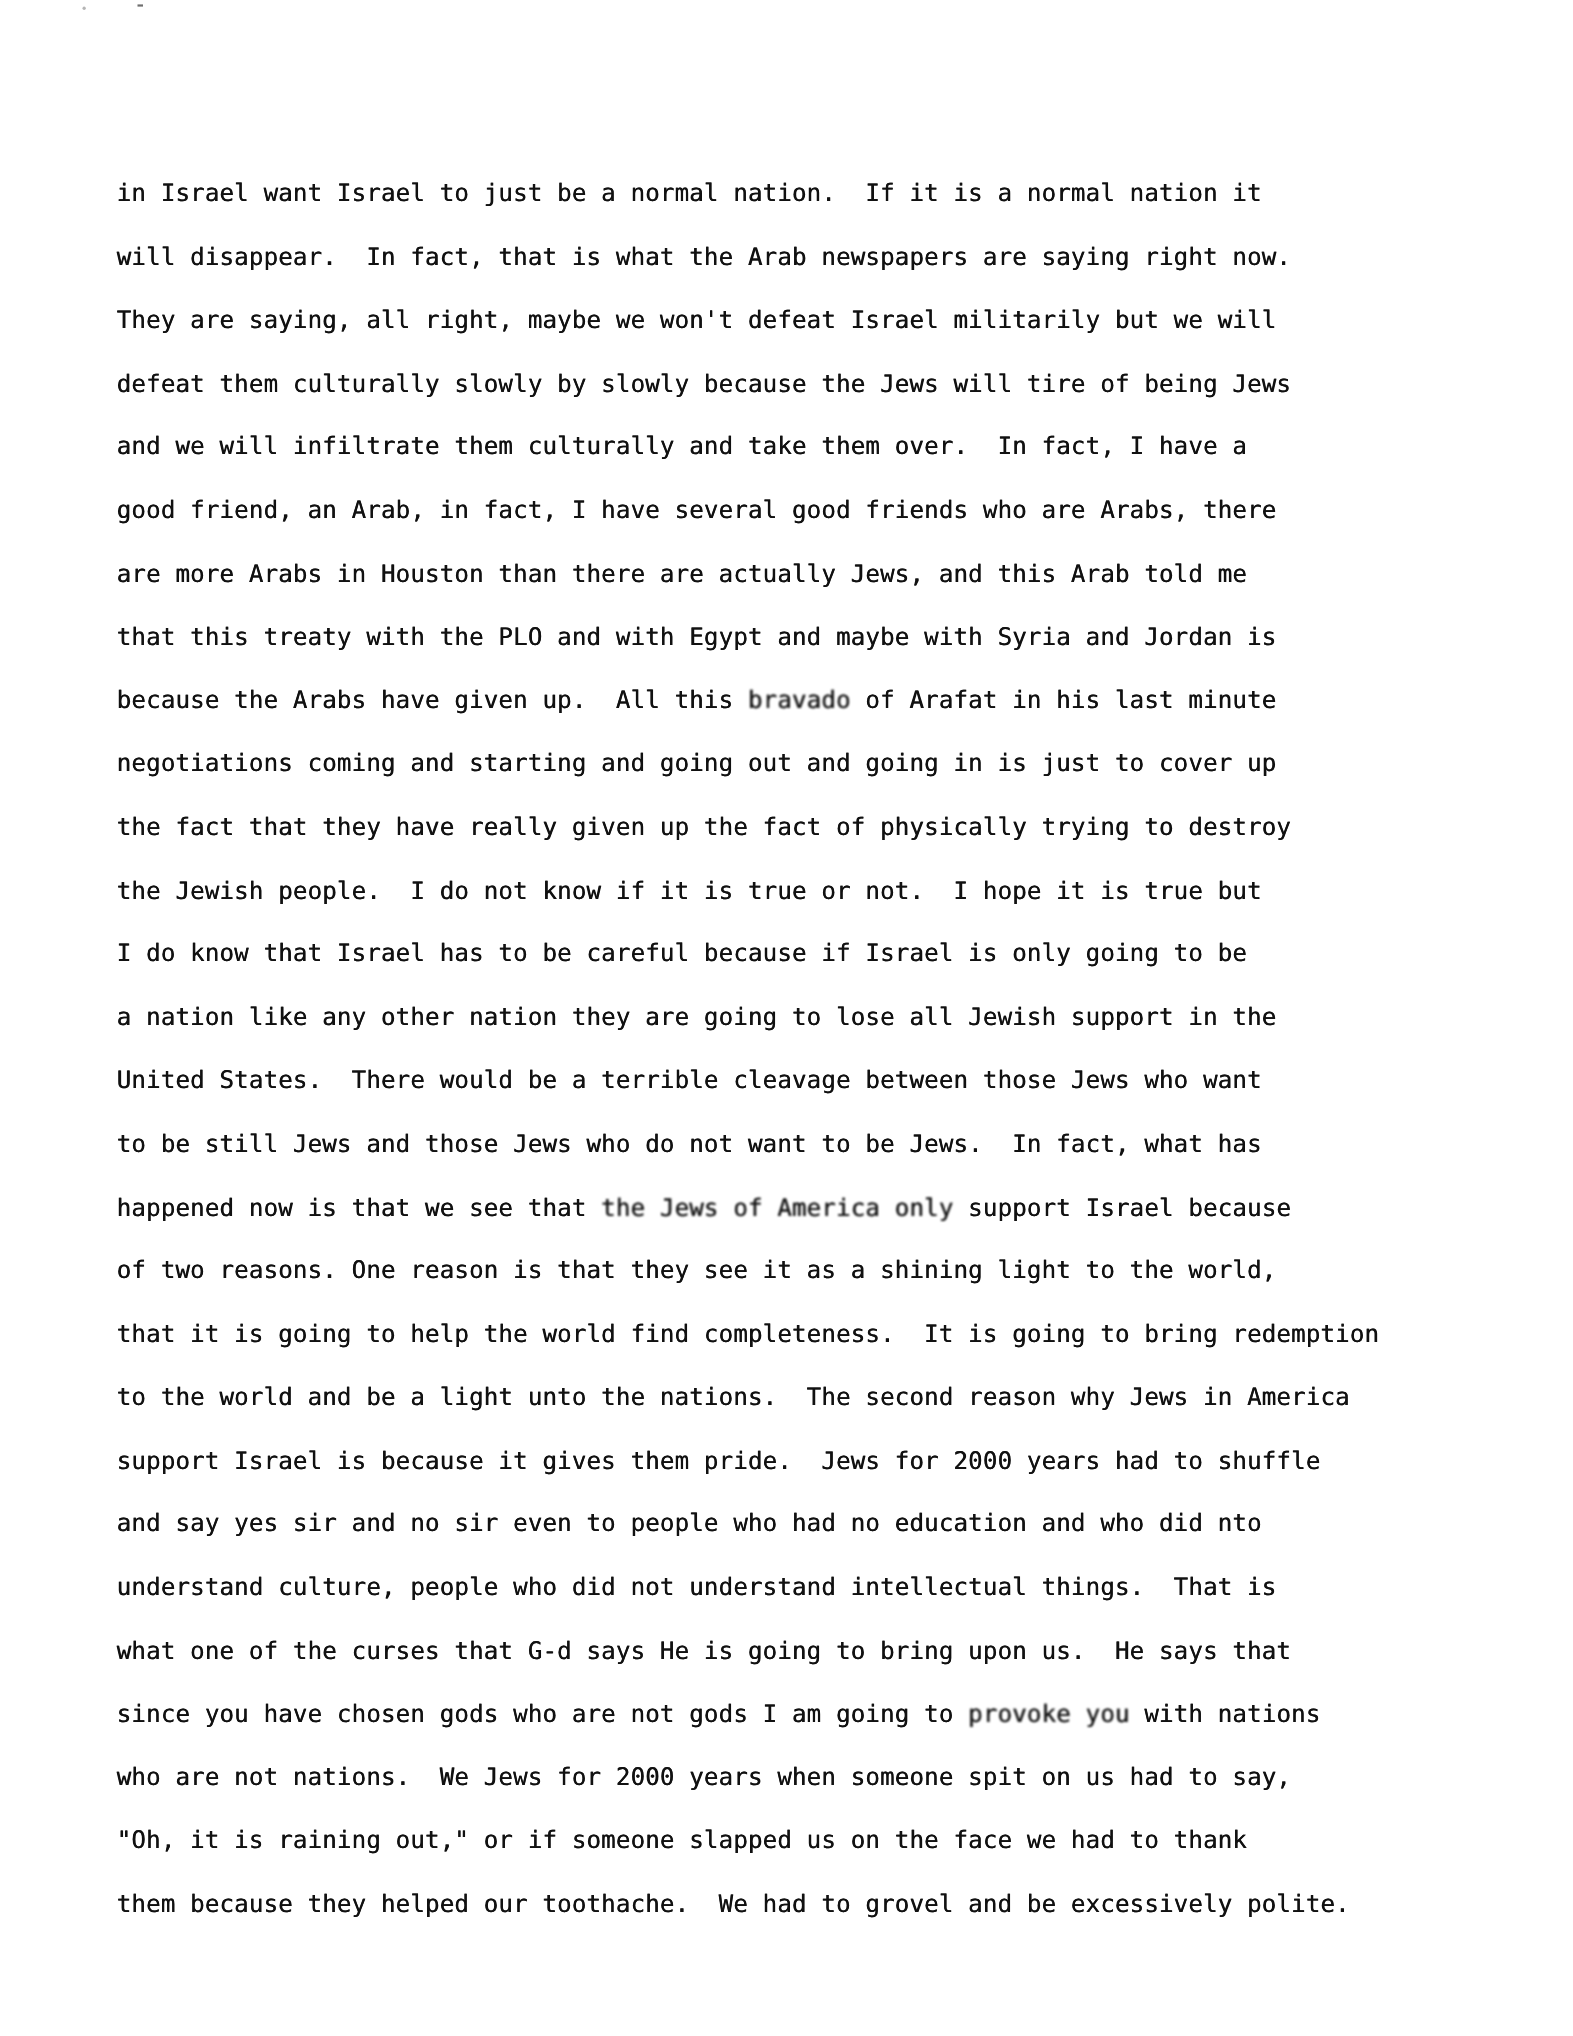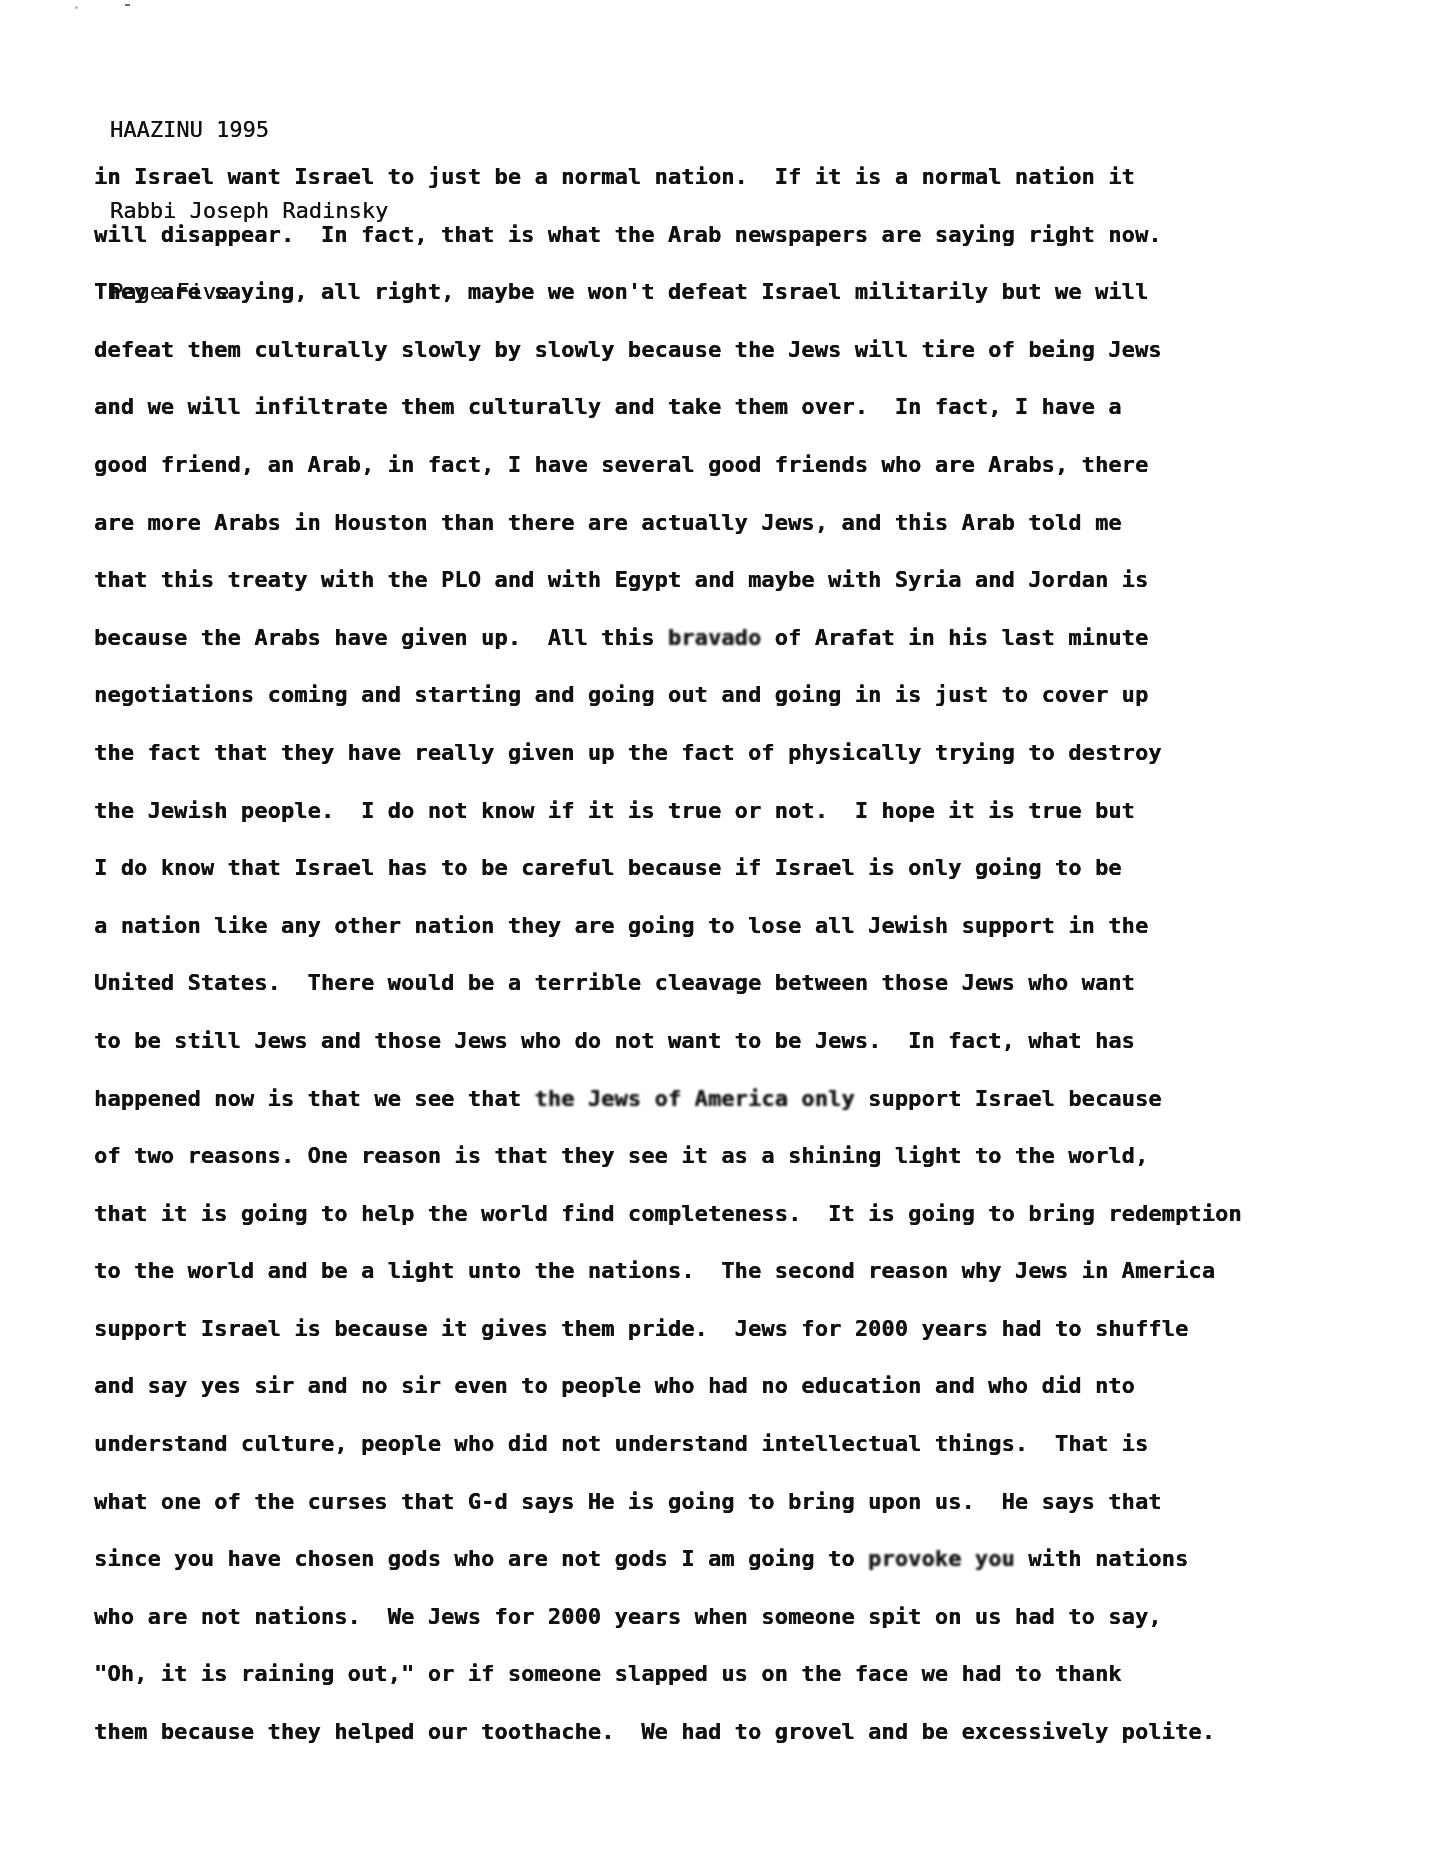--- a/index.html
+++ b/index.html
@@ -20,28 +20,27 @@
     position: absolute;
     left: 110px;
     top: 62px;
     font-size: 22px;
     line-height: 27px;
     white-space: pre;
     text-shadow: 0.3px 0 0 currentColor;
   }
   .doc-body {
     position: absolute;
-    left: 94px;
+    left: 106px;
     top: 148px;
     font-size: 22px;
     line-height: 57.6px;
     letter-spacing: 0.1px;
     white-space: pre;
     text-shadow: 0.3px 0 0 currentColor;
-    font-weight: bold;
   }
   .line {
     height: 57.6px;
   }
   .smudge {
     filter: blur(1.15px);
   }
   .speck {
     position: absolute;
     background: #8a8a8a;
@@ -58,20 +57,15 @@
     background: #6f6f6f;
   }
 </style>
 </head>
 <body>
 
 <div class="page">
   <div class="speck s1"></div>
   <div class="speck s2"></div>
 
-  <header class="doc-header">
-    <div>HAAZINU 1995</div>
-    <div>Rabbi Joseph Radinsky</div>
-    <div>Page Five</div>
-  </header>
 
   <main class="doc-body" id="doc-body"><div class="line">in Israel want Israel to just be a normal nation.  If it is a normal nation it</div><div class="line">will disappear.  In fact, that is what the Arab newspapers are saying right now.</div><div class="line">They are saying, all right, maybe we won't defeat Israel militarily but we will</div><div class="line">defeat them culturally slowly by slowly because the Jews will tire of being Jews</div><div class="line">and we will infiltrate them culturally and take them over.  In fact, I have a</div><div class="line">good friend, an Arab, in fact, I have several good friends who are Arabs, there</div><div class="line">are more Arabs in Houston than there are actually Jews, and this Arab told me</div><div class="line">that this treaty with the PLO and with Egypt and maybe with Syria and Jordan is</div><div class="line">because the Arabs have given up.  All this <span class="smudge">bravado</span> of Arafat in his last minute</div><div class="line">negotiations coming and starting and going out and going in is just to cover up</div><div class="line">the fact that they have really given up the fact of physically trying to destroy</div><div class="line">the Jewish people.  I do not know if it is true or not.  I hope it is true but</div><div class="line">I do know that Israel has to be careful because if Israel is only going to be</div><div class="line">a nation like any other nation they are going to lose all Jewish support in the</div><div class="line">United States.  There would be a terrible cleavage between those Jews who want</div><div class="line">to be still Jews and those Jews who do not want to be Jews.  In fact, what has</div><div class="line">happened now is that we see that <span class="smudge">the Jews of America only</span> support Israel because</div><div class="line">of two reasons. One reason is that they see it as a shining light to the world,</div><div class="line">that it is going to help the world find completeness.  It is going to bring redemption</div><div class="line">to the world and be a light unto the nations.  The second reason why Jews in America</div><div class="line">support Israel is because it gives them pride.  Jews for 2000 years had to shuffle</div><div class="line">and say yes sir and no sir even to people who had no education and who did nto</div><div class="line">understand culture, people who did not understand intellectual things.  That is</div><div class="line">what one of the curses that G-d says He is going to bring upon us.  He says that</div><div class="line">since you have chosen gods who are not gods I am going to <span class="smudge">provoke you</span> with nations</div><div class="line">who are not nations.  We Jews for 2000 years when someone spit on us had to say,</div><div class="line">"Oh, it is raining out," or if someone slapped us on the face we had to thank</div><div class="line">them because they helped our toothache.  We had to grovel and be excessively polite.</div></main>
 </div>
 
 </body></html>

